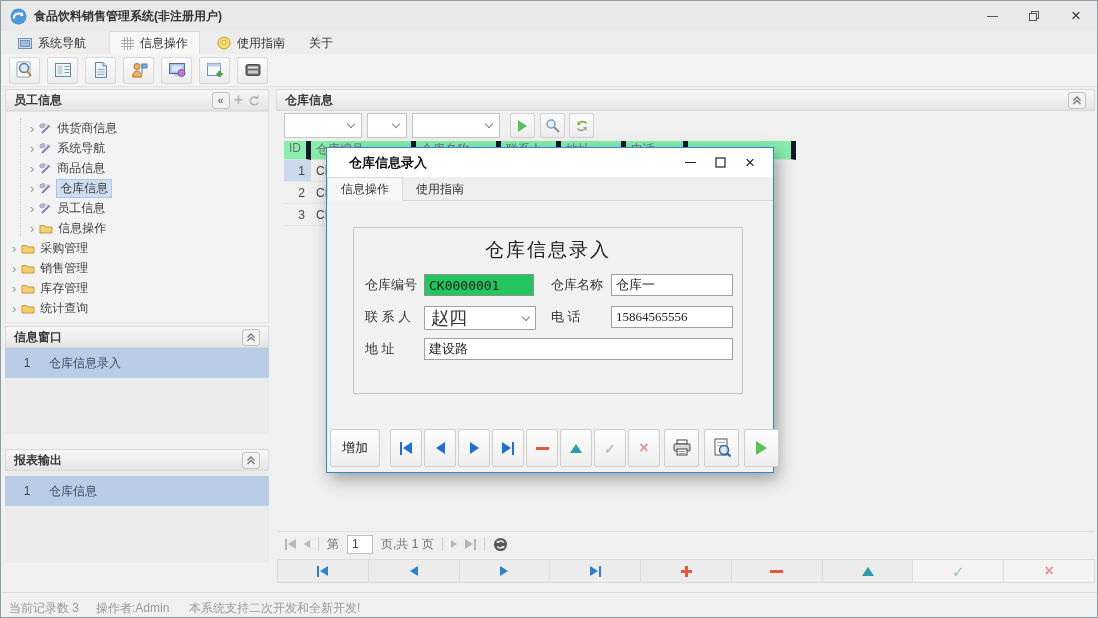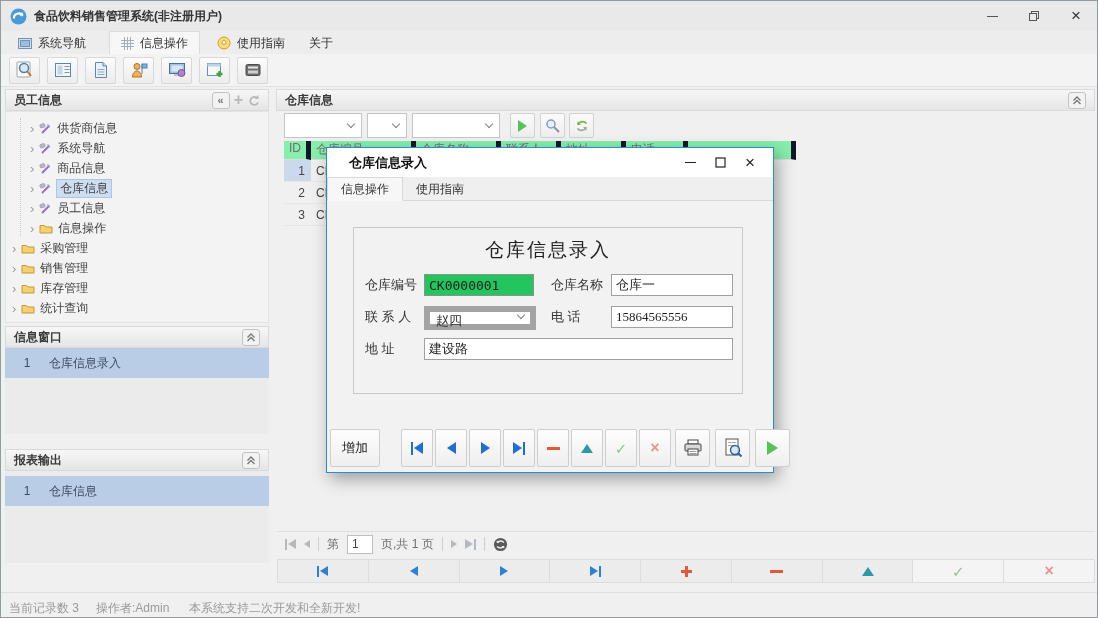--- a/index.html
+++ b/index.html
@@ -64,21 +64,21 @@
 .dlg-title{font-weight:bold;font-size:13px;margin-left:22px;color:#111}
 .dlg-ctl{width:30px;height:29px;display:flex;align-items:center;justify-content:center;color:#222}
 .dlg-tabs{position:absolute;left:0;top:29px;width:100%;height:24px;display:flex;border-bottom:1px solid #d9d9d9;background:#efefef}
 .dlg-tab{height:24px;display:flex;align-items:center;padding:0 13px;color:#333}
 .dlg-tab.active{background:#f7f7f7;border:1px solid #d9d9d9;border-bottom:1px solid #f7f7f7;margin-bottom:-1px}
 .groupbox{position:absolute;left:26px;top:79px;width:390px;height:167px;border:1px solid #c9c9c9}
 .gtitle{position:absolute;left:0;top:9px;width:100%;text-align:center;font-size:19px;letter-spacing:2px;color:#222}
 .flabel{position:absolute;font-size:13px;color:#333;height:22px;display:flex;align-items:center}
 .finput{position:absolute;height:22px;border:1px solid #a0a0a0;background:#fff;font-family:"DejaVu Sans Mono","Liberation Mono",monospace;font-size:13px;padding:0 4px;color:#222}
 .finput.dis{background:#22c55e;border-color:#8f8f8f}
-.fcombo{position:absolute;height:24px;border:6px solid #a3a3a3;background:#fff;display:flex;padding:0 6px;font-size:13px}
+.fcombo{position:absolute;height:24px;border:1px solid #a3a3a3;background:#fff;display:flex;align-items:center;padding:0 6px;font-size:18px}
 .fcombo .caret{margin-left:auto}
 .dlg-toolbar{position:absolute;left:3px;top:281px;display:flex;align-items:center;gap:1px}
 .dlgbtn{width:32px;height:38px;border:1px solid #cfcfcf;border-radius:2px;background:linear-gradient(#fdfdfd,#efefef);display:flex;align-items:center;justify-content:center;margin-right:1px}
 .dlgbtn.wide{width:50px;font-size:13px;color:#222}
 .dlgbtn.big{width:35px}
 .dnav{color:#1d6fd6}
 .dnav .tri-r{border-left-width:9px;border-top-width:6px;border-bottom-width:6px}
 .dnav .tri-l{border-right-width:9px;border-top-width:6px;border-bottom-width:6px}
 .dnav .vbar{height:13px}
 .play{width:0;height:0;border-left:11px solid #57c257;border-top:7px solid transparent;border-bottom:7px solid transparent}
@@ -561,21 +561,21 @@
         <span class="caret"></span>
       </div>
       <div class="flabel" style="left:197px;top:78px">电 话</div>
       <input class="finput" style="left: 257px; top: 78px; width: 122px; font-family: Liberation Serif, serif;" value="15864565556">
 
       <div class="flabel" style="left:11px;top:110px">地 址</div>
       <input class="finput" style="left: 70px; top: 110px; width: 309px;" value="建设路">
     </div>
 
     <div class="dlg-toolbar">
-      <div class="dlgbtn wide" style="margin-right:20px">
+      <div class="dlgbtn wide" style="margin-right:9px">
           <span>增加</span>
         </div>
       <div class="dlgbtn">
           <span class="icpair dnav">
             <span class="vbar"></span>
             <span class="tri-l"></span>
           </span>
         </div>
       <div class="dlgbtn">
           <span class="icpair dnav">

